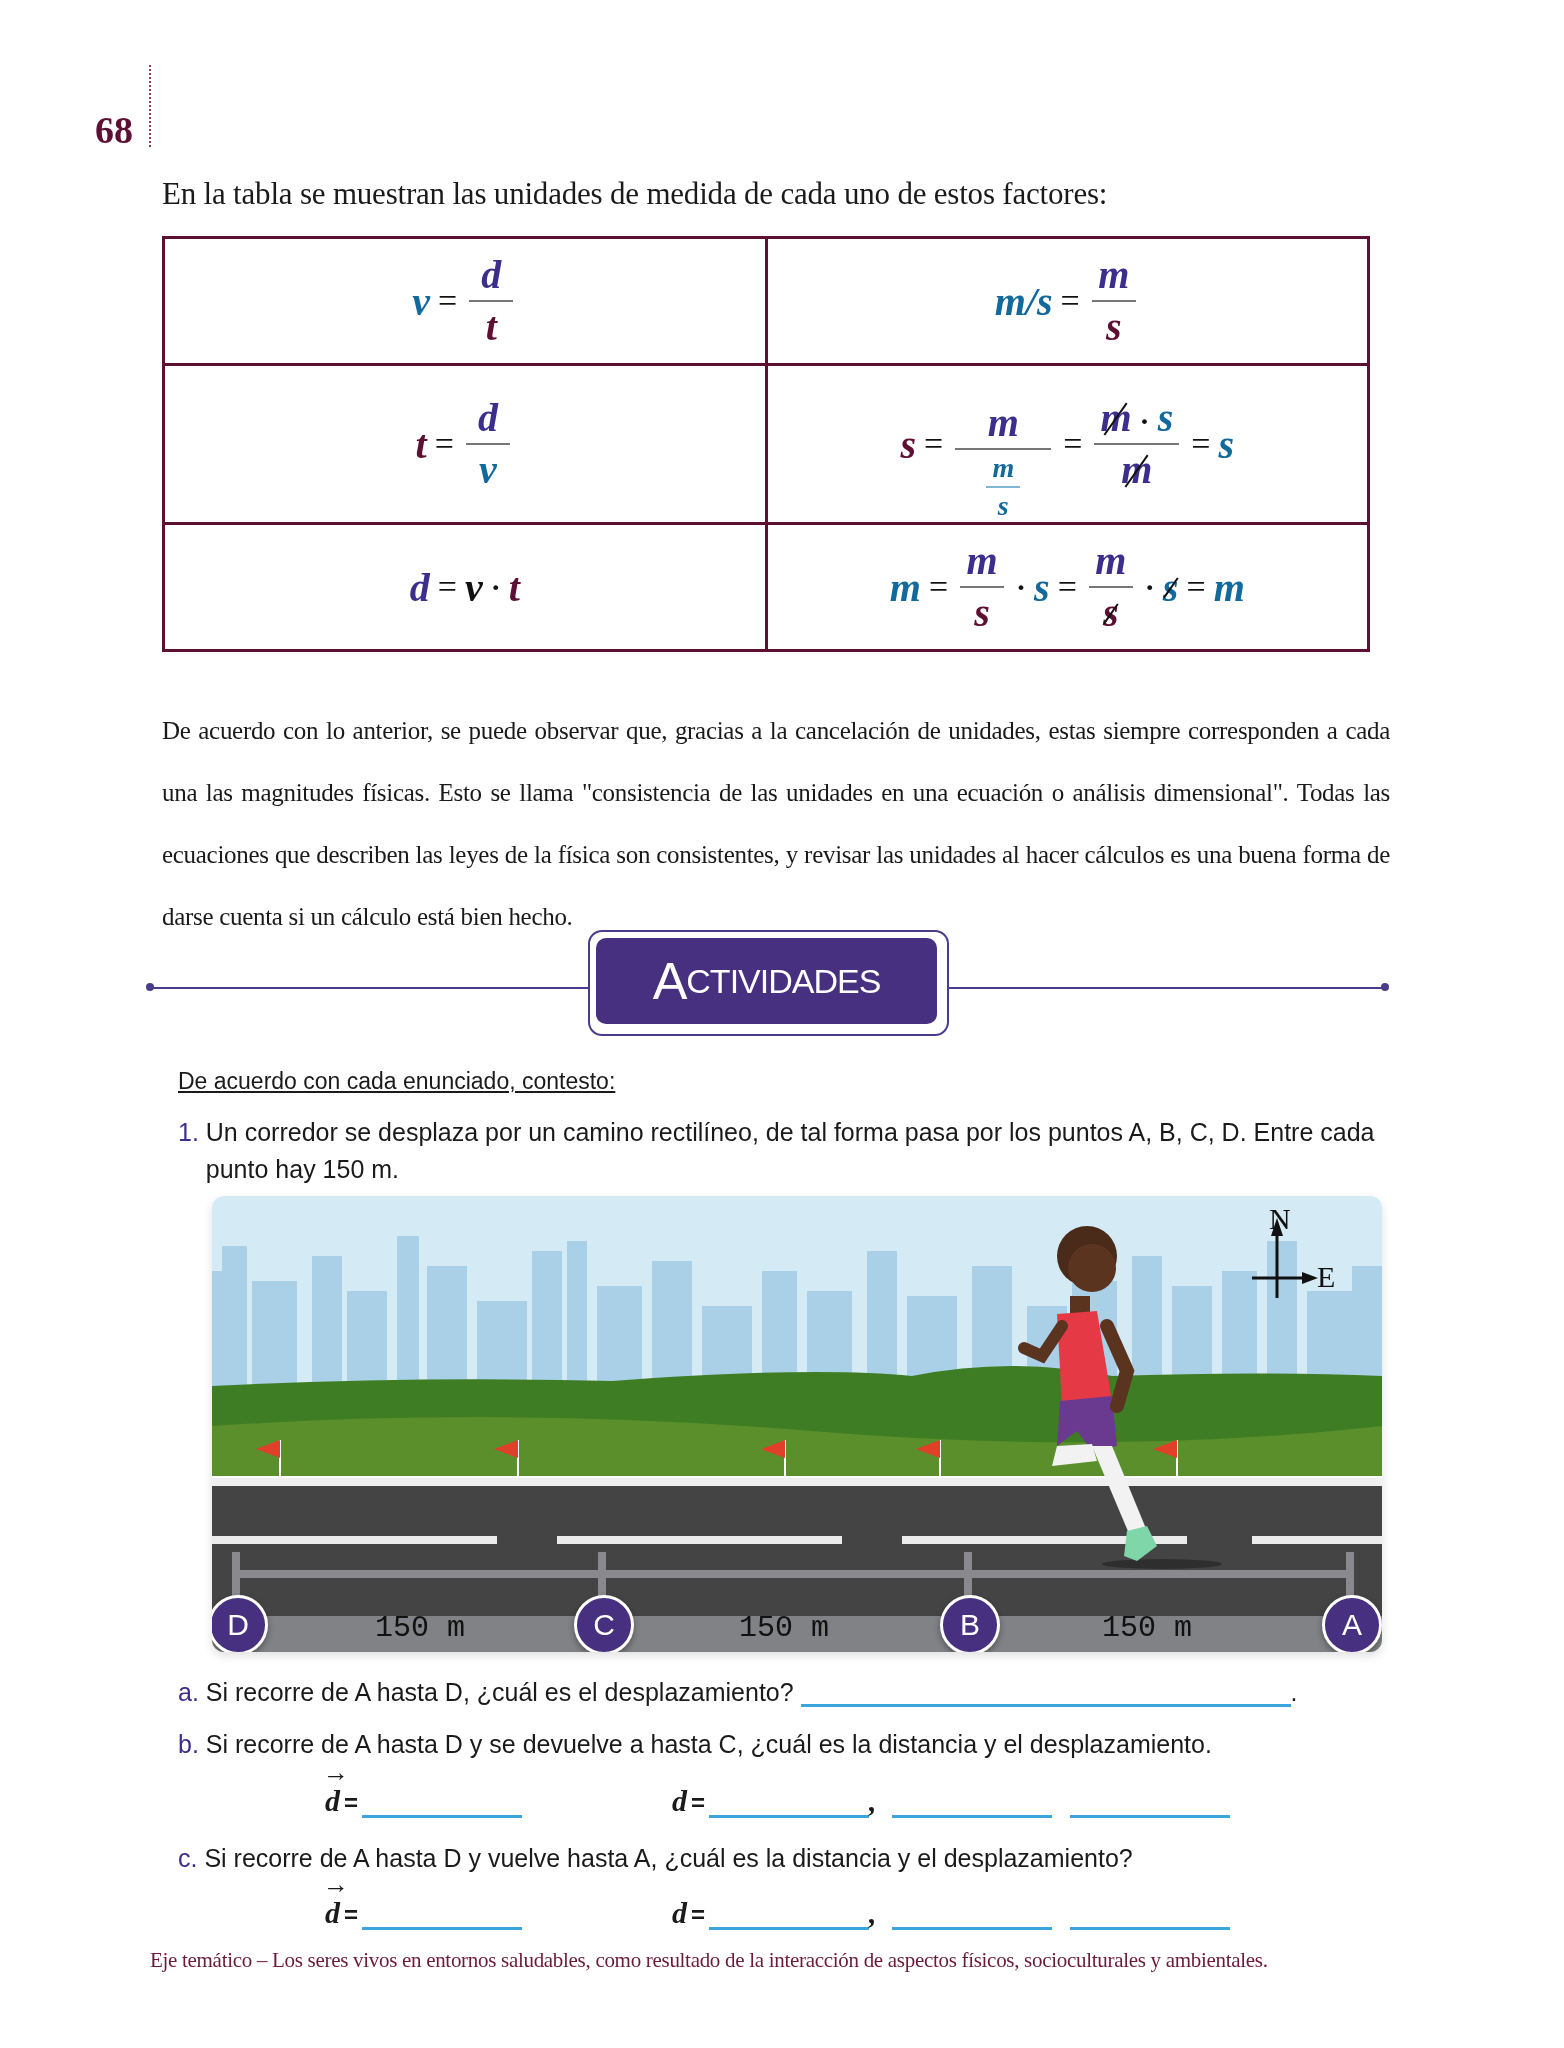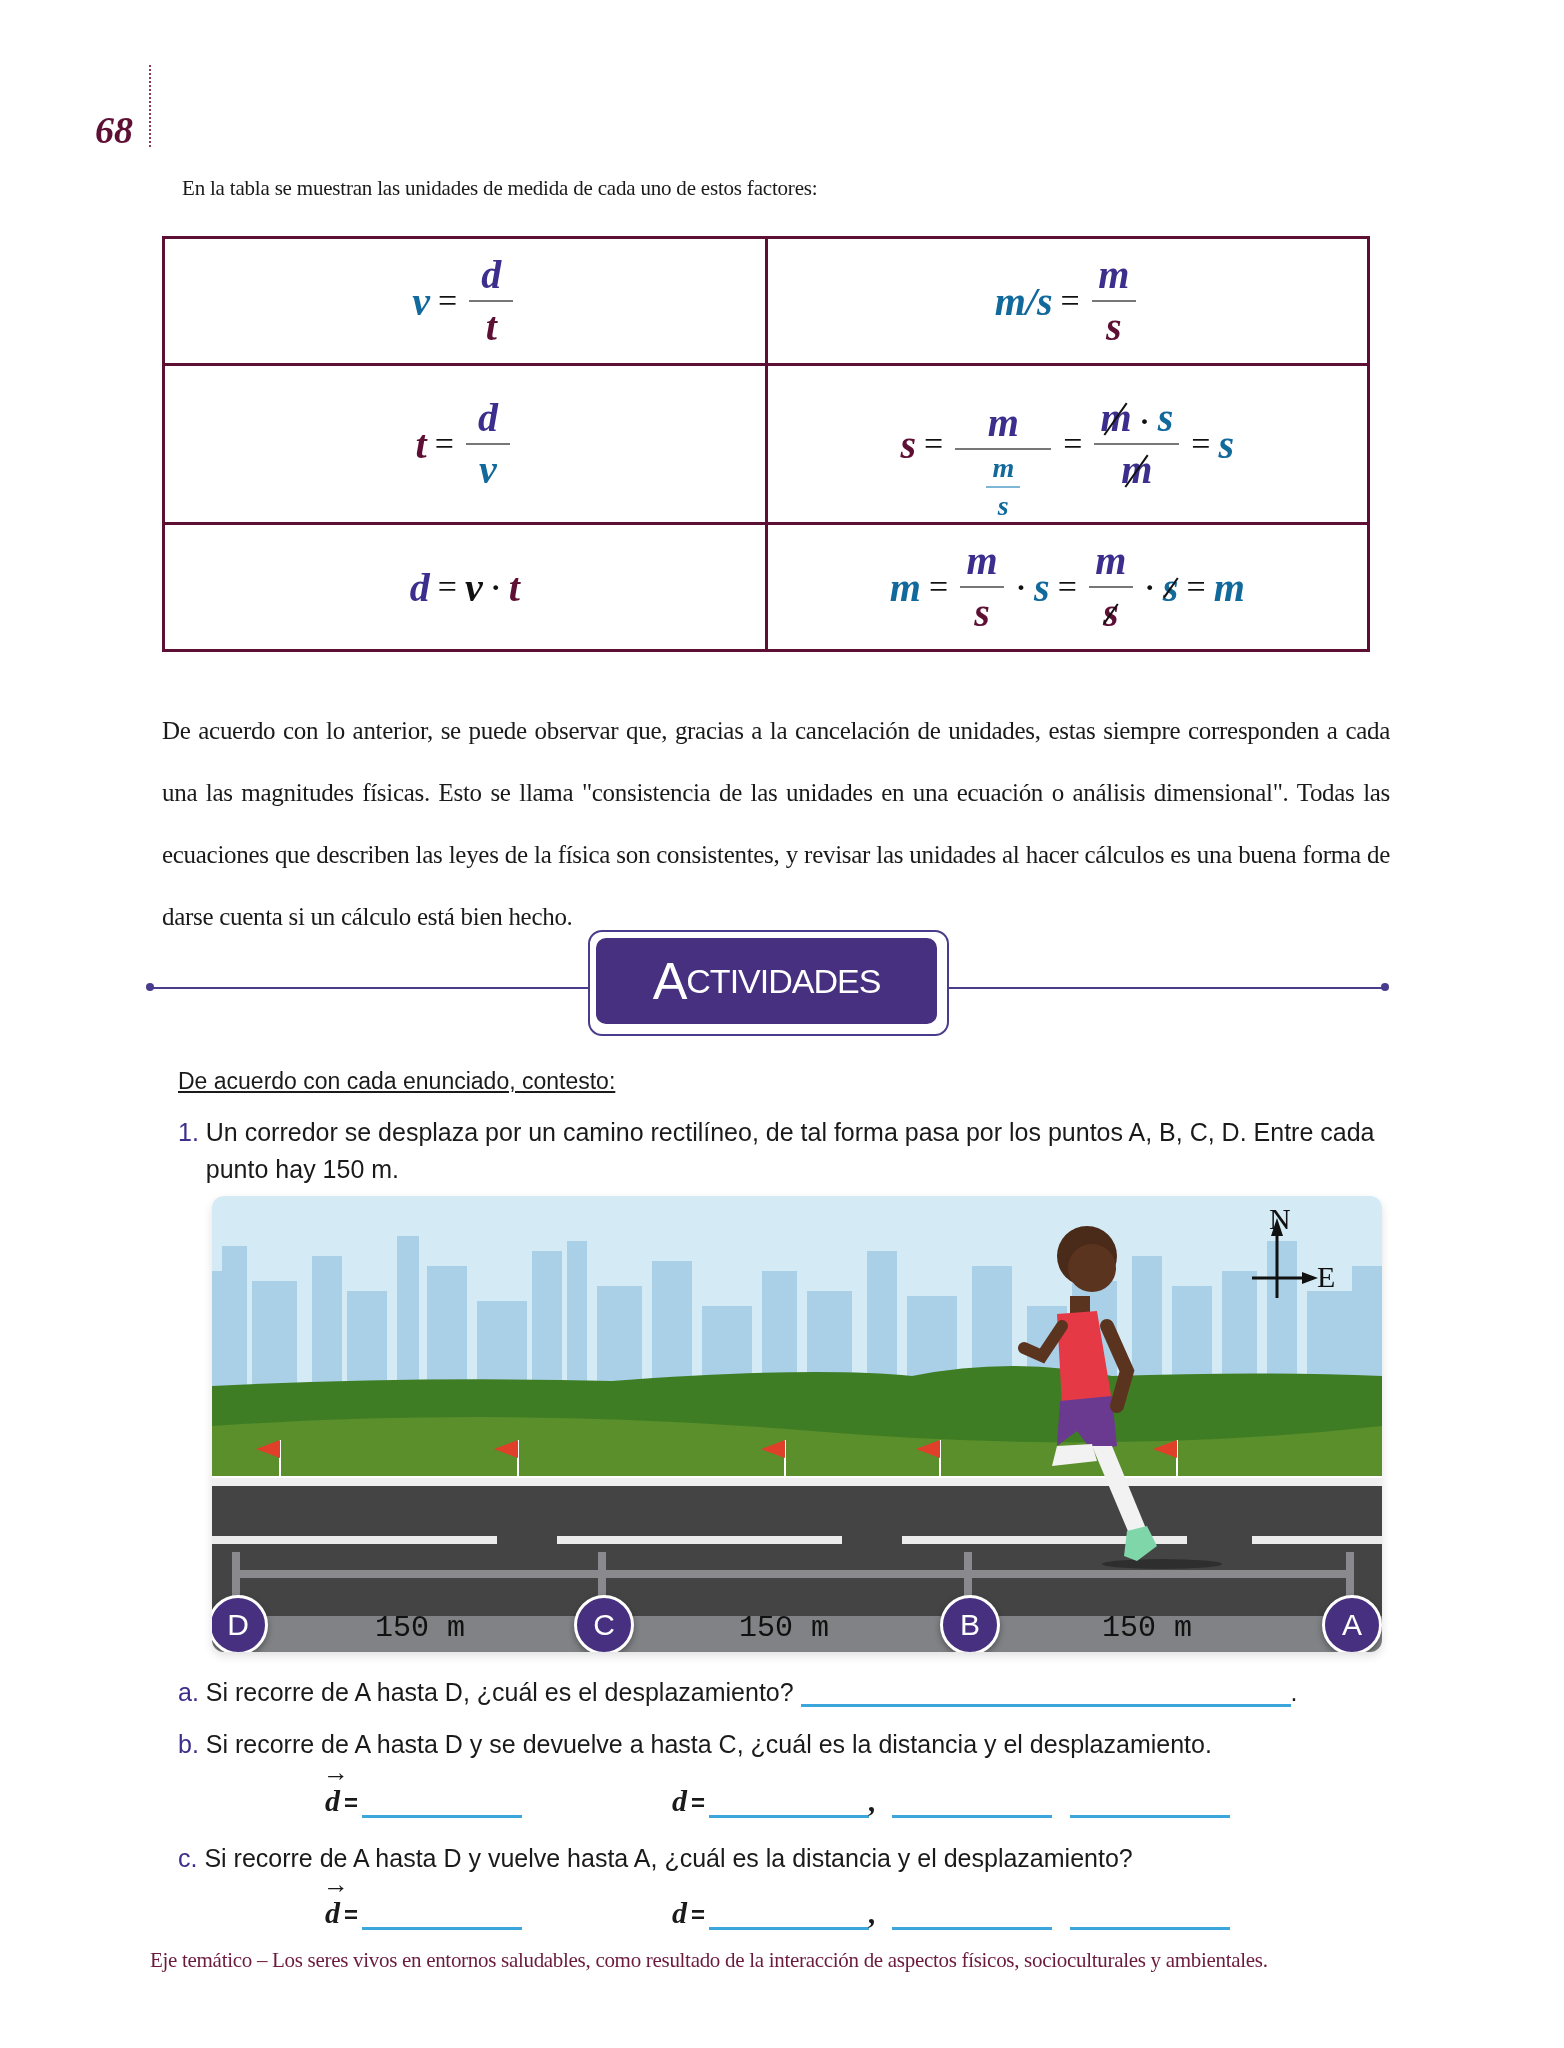--- a/index.html
+++ b/index.html
@@ -1,23 +1,23 @@
 <!DOCTYPE html>
 <html><head>
 <meta charset="utf-8">
 <style>
   html, body { margin: 0; padding: 0; background: #ffffff; }
   body { width: 1564px; height: 2048px; position: relative; overflow: hidden;
          font-family: "Liberation Serif", serif; color: #1a1a1a; }
 
   .page-number { position: absolute; left: 95px; top: 108px; font-size: 38px; font-weight: bold;
-                 color: #5e0f34; font-family: "Liberation Serif", serif; font-style: italic; }
+                 color: #5e0f34; font-family: "Liberation Serif", serif; }
   .page-rule { position: absolute; left: 149px; top: 65px; height: 82px; border-left: 2px dotted #8a3a5c; }
 
-  .intro { position: absolute; left: 162px; top: 176px; font-size: 21px; color: #1a1a1a; letter-spacing: -0.2px; margin-left: 20px; }
+  .intro { position: absolute; left: 162px; top: 176px; font-size: 31px; color: #1a1a1a; letter-spacing: -0.2px; }
 
   
   .units-table { position: absolute; left: 162px; top: 236px; width: 1208px; border-collapse: collapse;
                  border: 3px solid #5e0f34; table-layout: fixed; }
   .units-table th { background: #600030; color: #fff; height: 50px; font-family: "Liberation Sans", sans-serif;
                     font-weight: bold; font-size: 23px; letter-spacing: 0.5px; border-right: 3px solid #fff; }
   .units-table th:last-child { border-right: none; }
   .units-table th .cap { font-size: 33px; }
   .units-table td { border: 3px solid #5e0f34; height: 124px; text-align: center; vertical-align: middle; padding: 0; }
 

